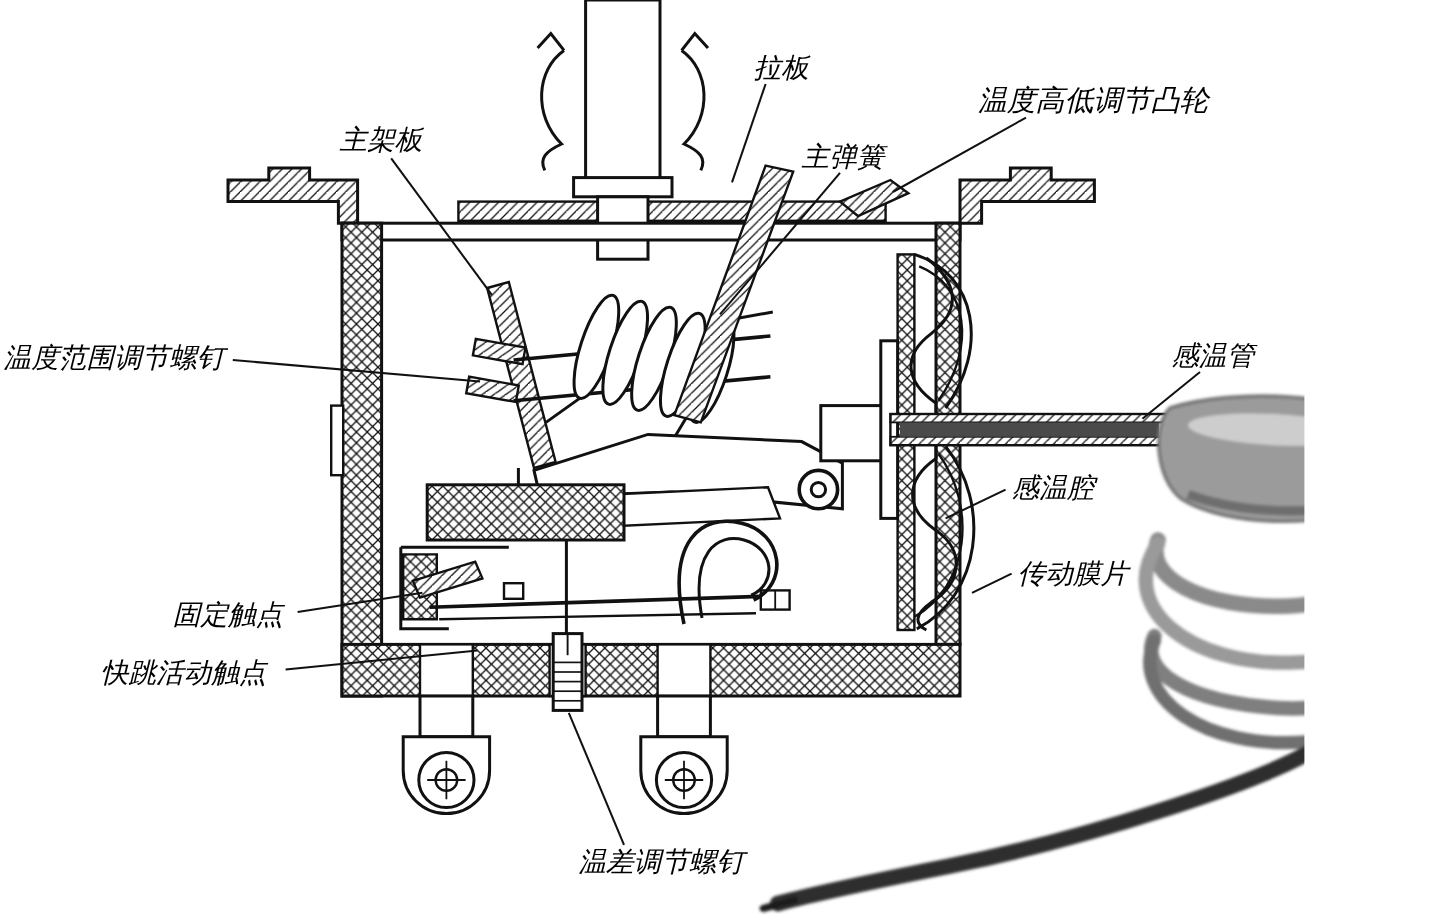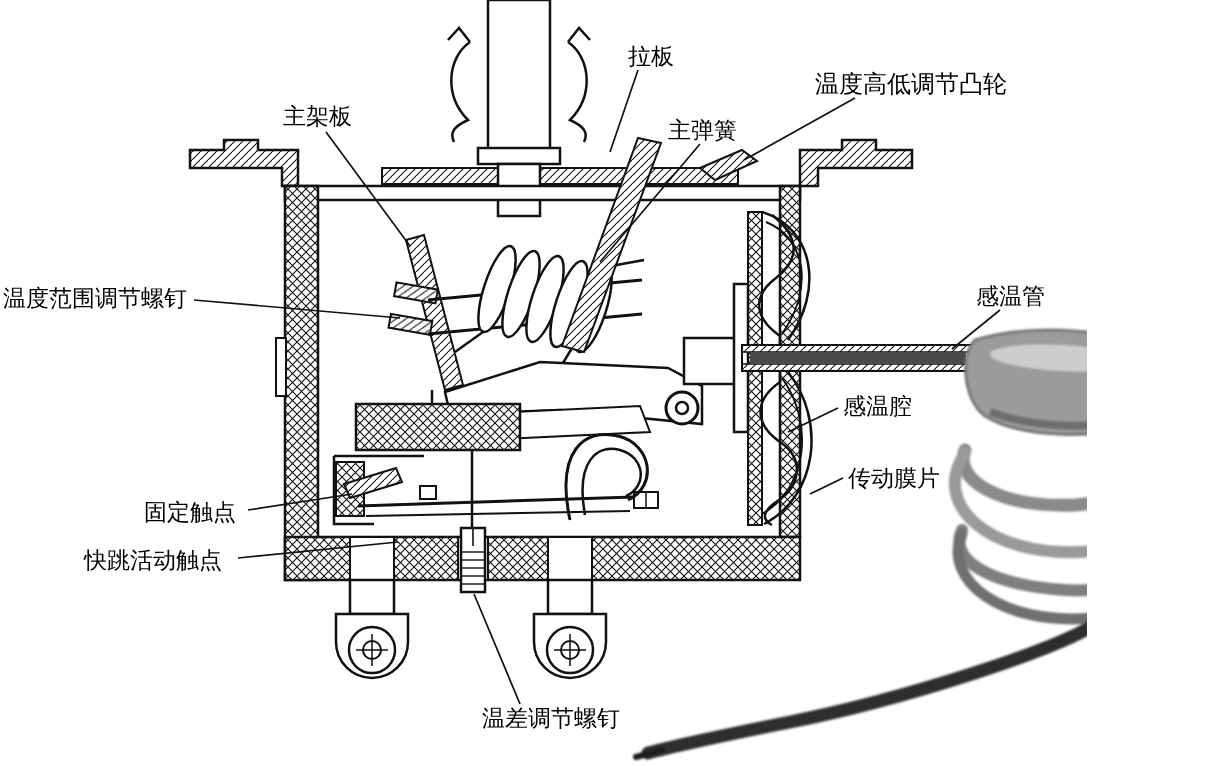--- a/index.html
+++ b/index.html
@@ -1,16 +1,16 @@
 <!DOCTYPE html>
 <html><head>
 <meta charset="utf-8">
 <style>
   html,body{margin:0;padding:0;background:#ffffff;}
-  .canvas{position:relative;width:1087px;height:766px;background:#ffffff;overflow:hidden;}
+  .canvas{position:relative;width:1087px;height:766px;background:#ffffff;overflow:hidden;font-style:italic;}
   svg{display:block;}
   text.lbl{font-family:"DejaVu Sans",sans-serif;font-size:23px;fill:#000;}
   text.lbl-big{font-family:"DejaVu Sans",sans-serif;font-size:24px;fill:#000;}
 </style>
 </head>
 <body>
 
 <div class="canvas">
 <svg width="1207" height="766" viewBox="0 0 1207 766">
   <defs>

